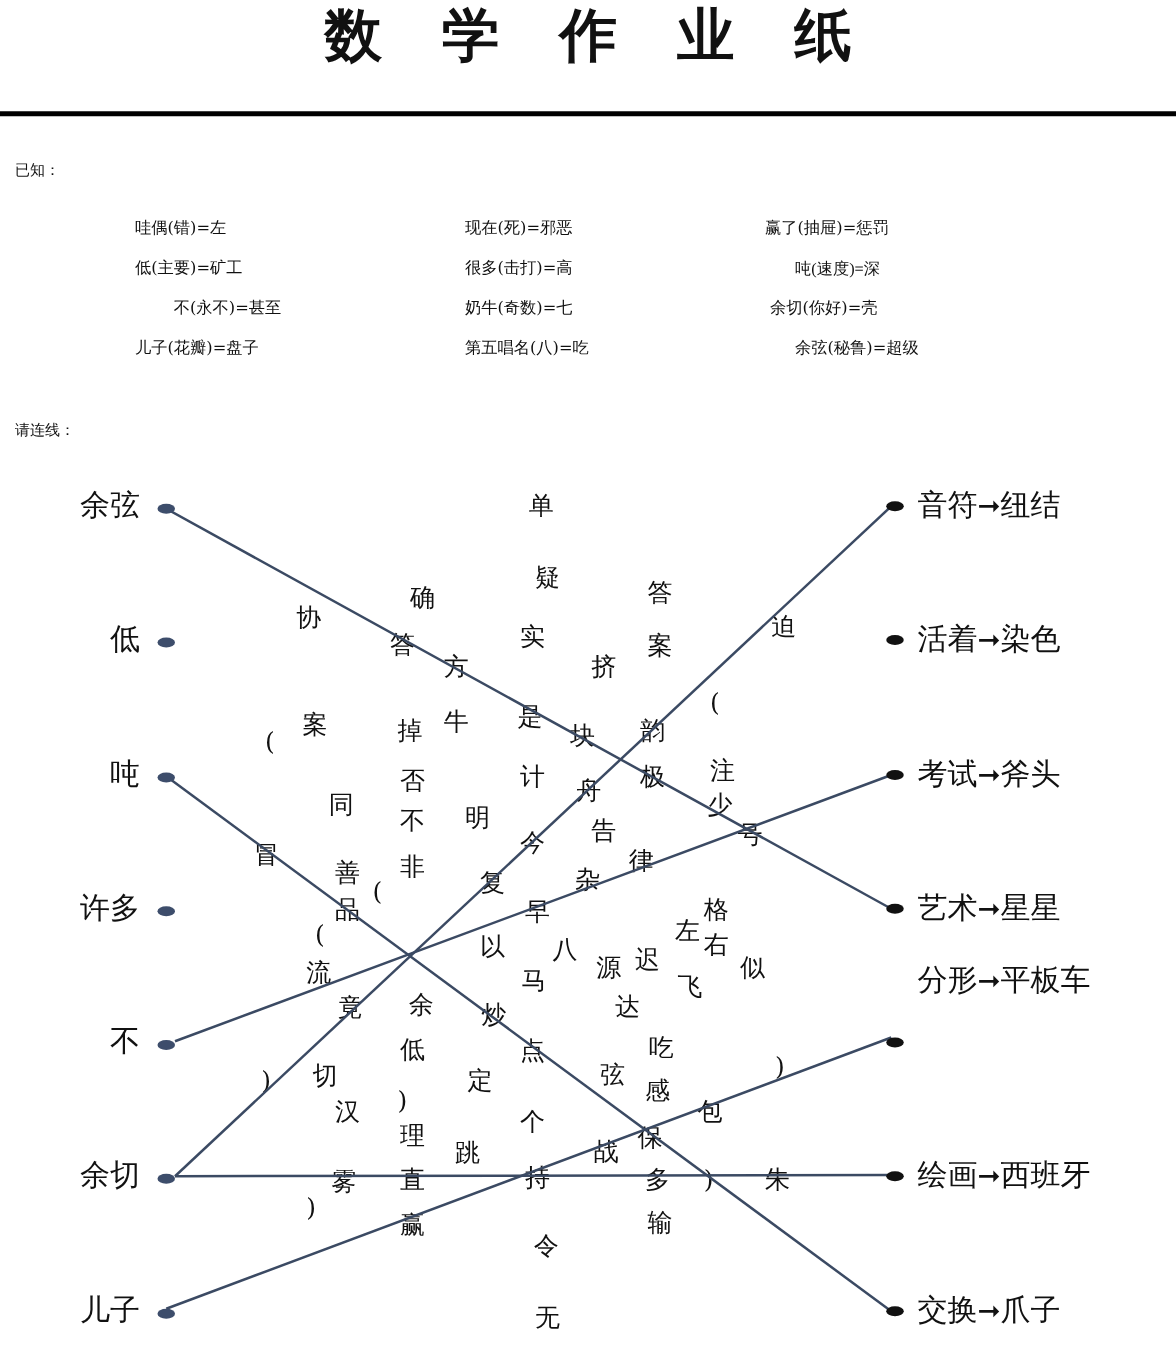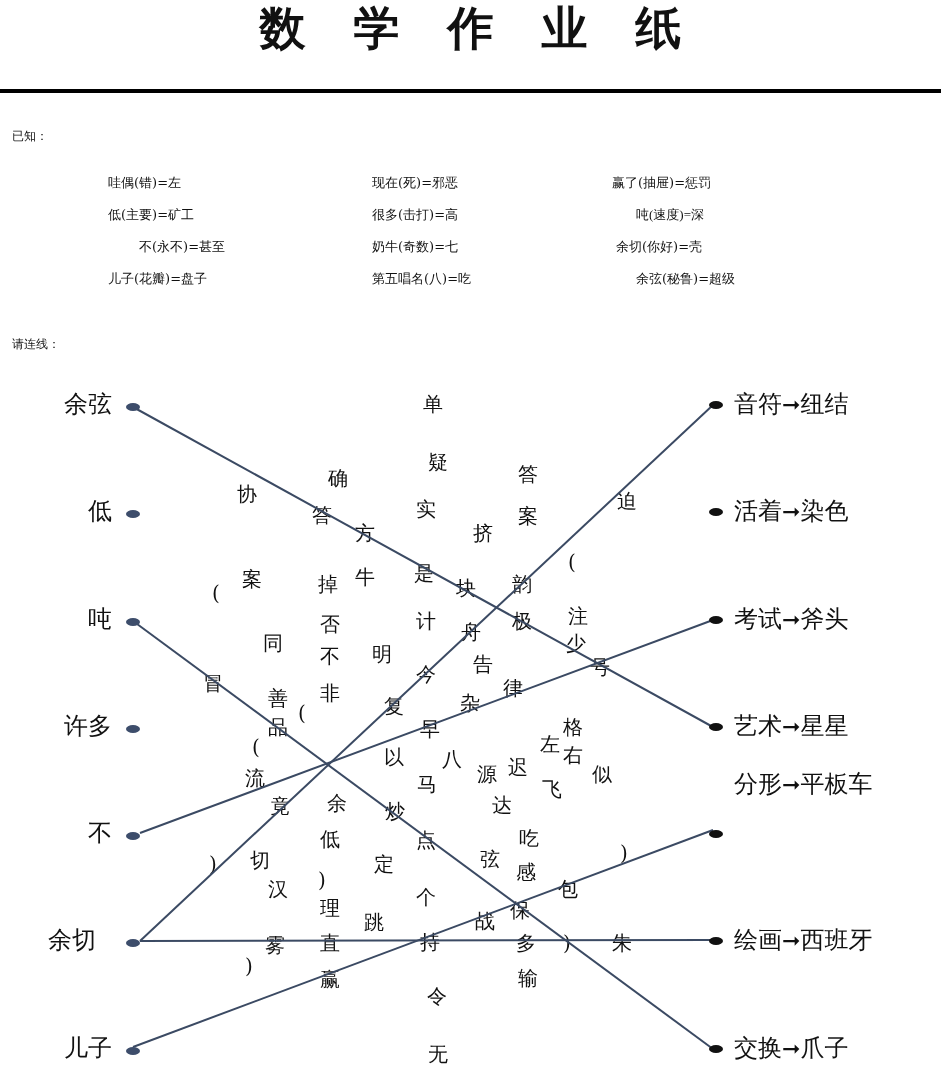--- a/index.html
+++ b/index.html
@@ -158,21 +158,21 @@
       <ellipse cx="716" cy="1049" rx="7" ry="4" fill="#111111"></ellipse>
     </g>
 </svg>
 
 <div id="left-col">
     <div class="left-item" style="left: 32px; top: 390px;">余弦</div>
     <div class="left-item" style="left: 32px; top: 497px;">低</div>
     <div class="left-item" style="left: 32px; top: 605px;">吨</div>
     <div class="left-item" style="left: 32px; top: 712px;">许多</div>
     <div class="left-item" style="left: 32px; top: 819px;">不</div>
-    <div class="left-item" style="left: 32px; top: 926px; text-align: center;">余切</div>
+    <div class="left-item" style="left: 32px; top: 926px;">余切</div>
     <div class="left-item" style="left: 32px; top: 1034px;">儿子</div>
   </div>
 <div id="right-col">
     <div class="right-item" style="left: 734px; top: 390px; text-align: center;"><span>音符</span><span class="arrow">➞</span><span>纽结</span></div>
     <div class="right-item" style="left: 734px; top: 497px;"><span>活着</span><span class="arrow">➞</span><span>染色</span></div>
     <div class="right-item" style="left: 734px; top: 605px;"><span>考试</span><span class="arrow">➞</span><span>斧头</span></div>
     <div class="right-item" style="left: 734px; top: 712px;"><span>艺术</span><span class="arrow">➞</span><span>星星</span></div>
     <div class="right-item" style="left: 734px; top: 770px;"><span>分形</span><span class="arrow">➞</span><span>平板车</span></div>
     <div class="right-item" style="left: 734px; top: 926px;"><span>绘画</span><span class="arrow">➞</span><span>西班牙</span></div>
     <div class="right-item" style="left: 734px; top: 1034px;"><span>交换</span><span class="arrow">➞</span><span>爪子</span></div>

